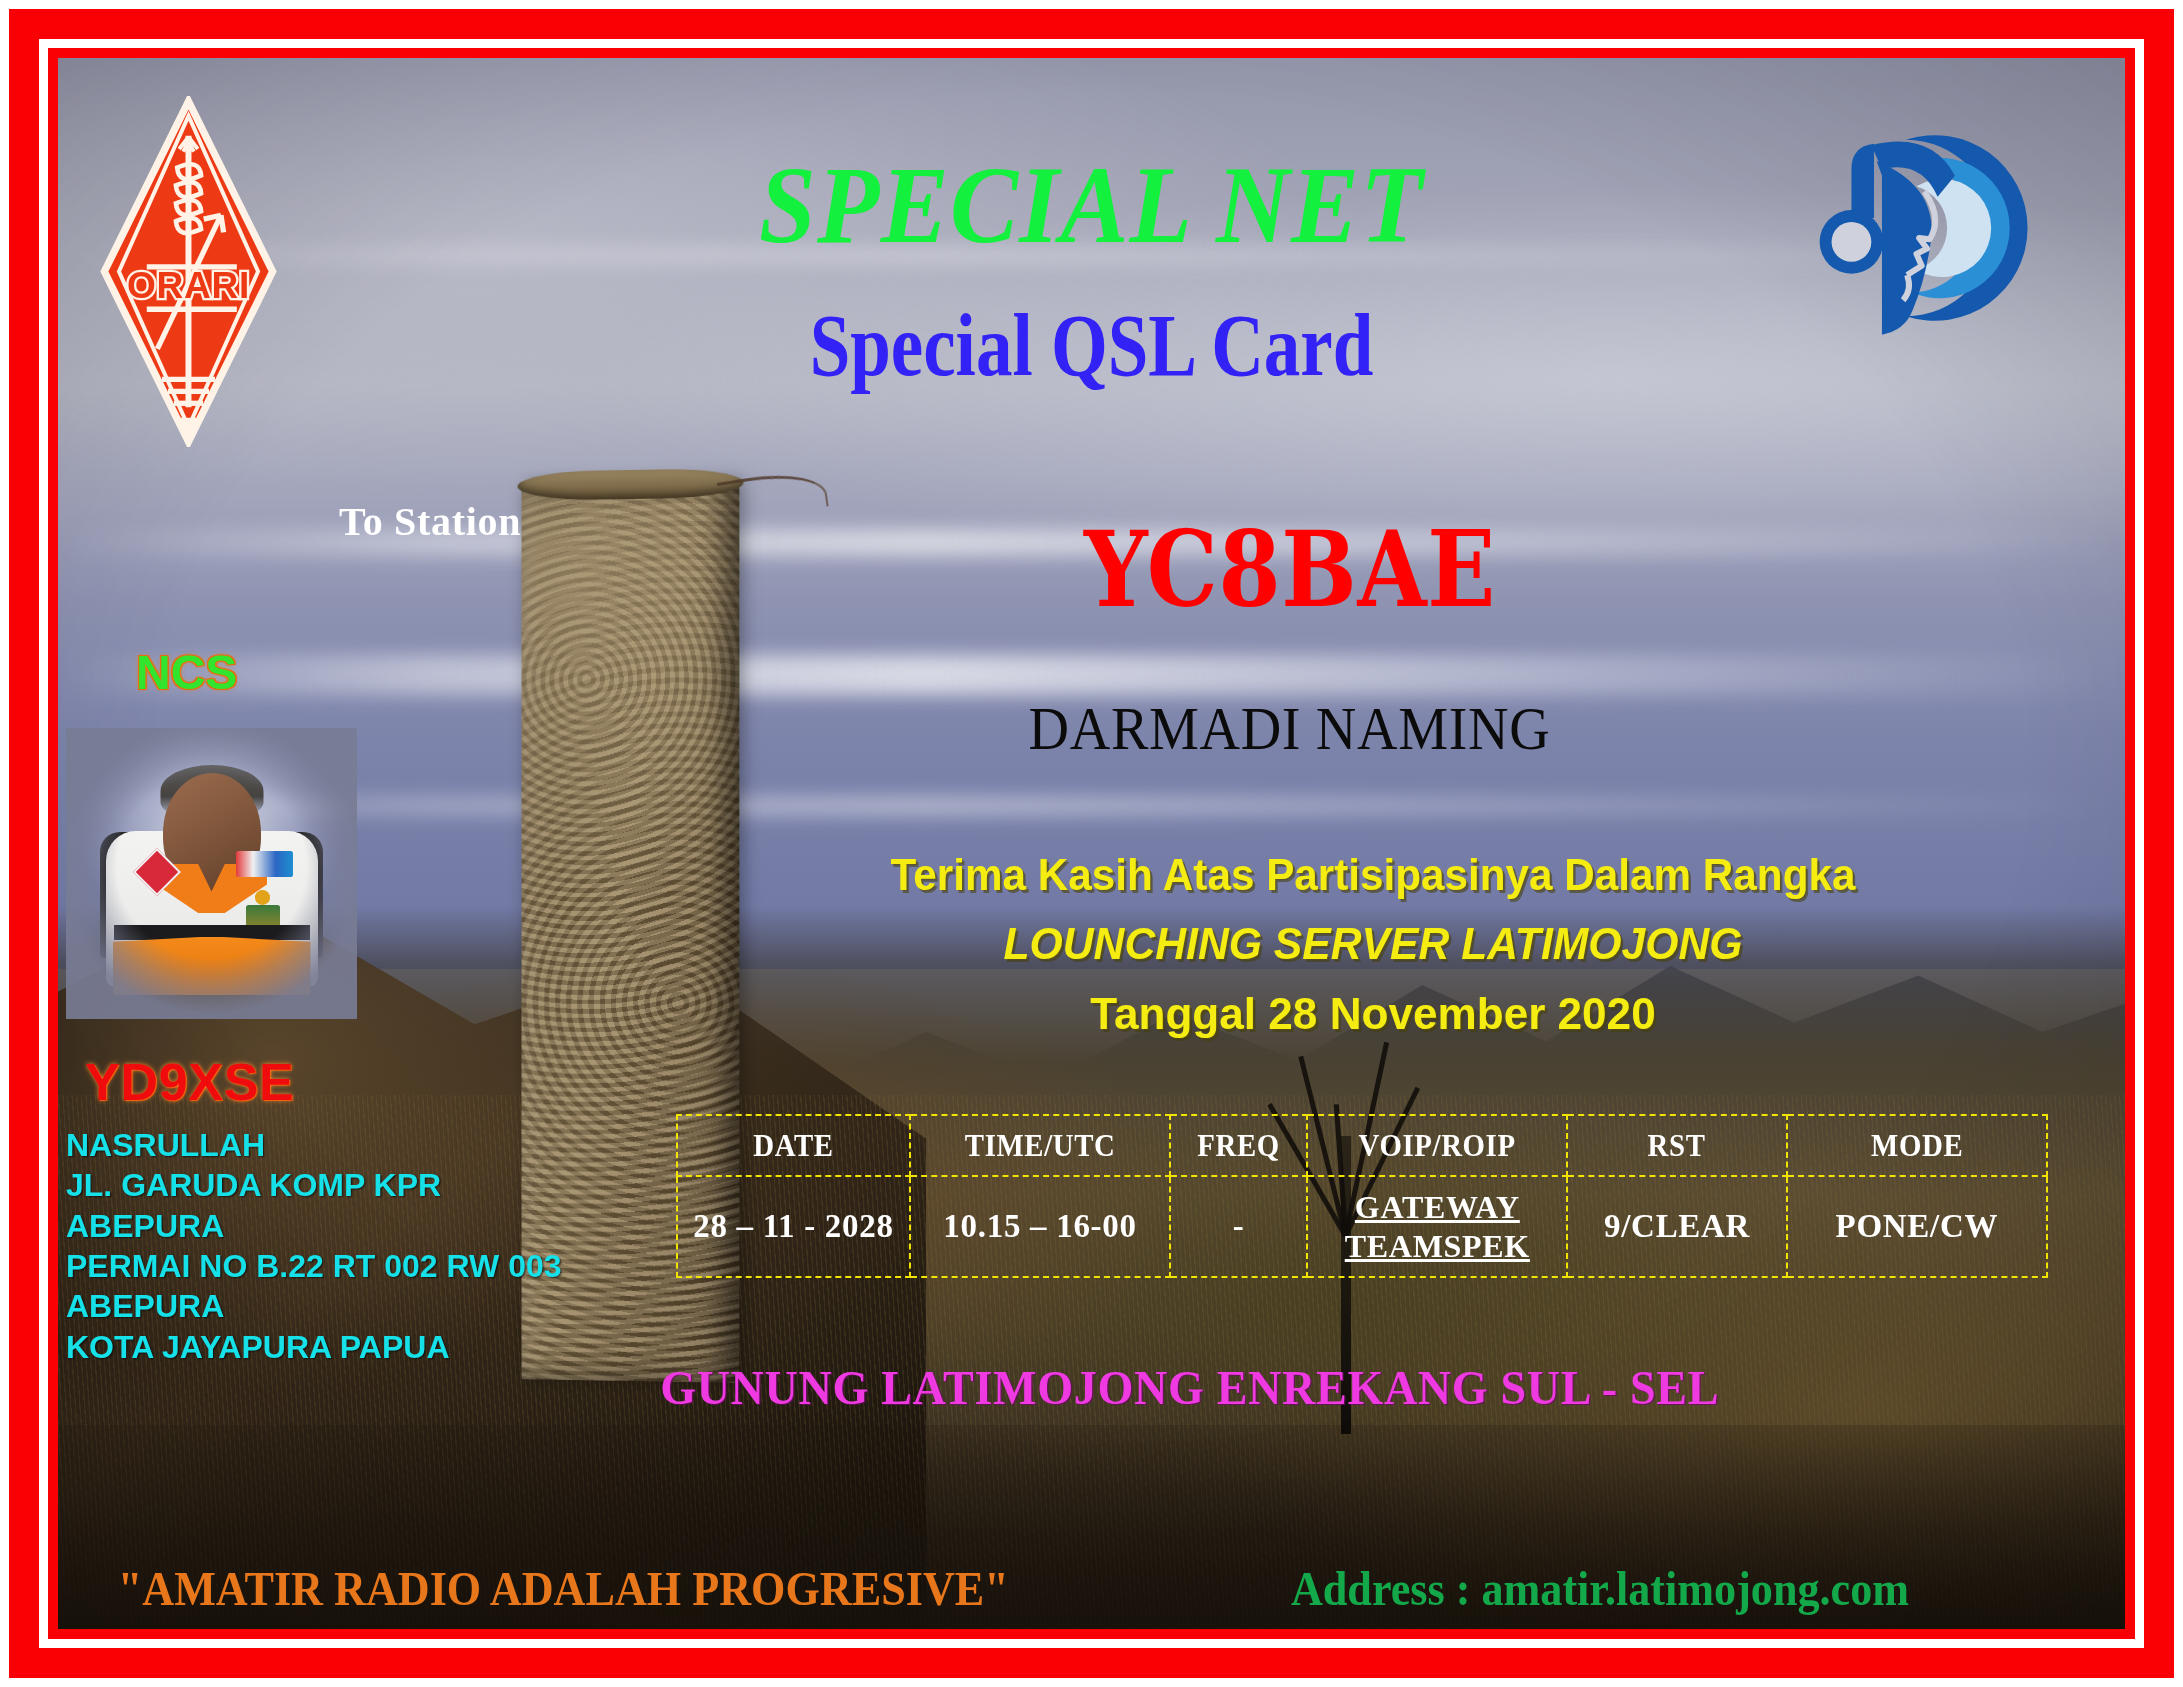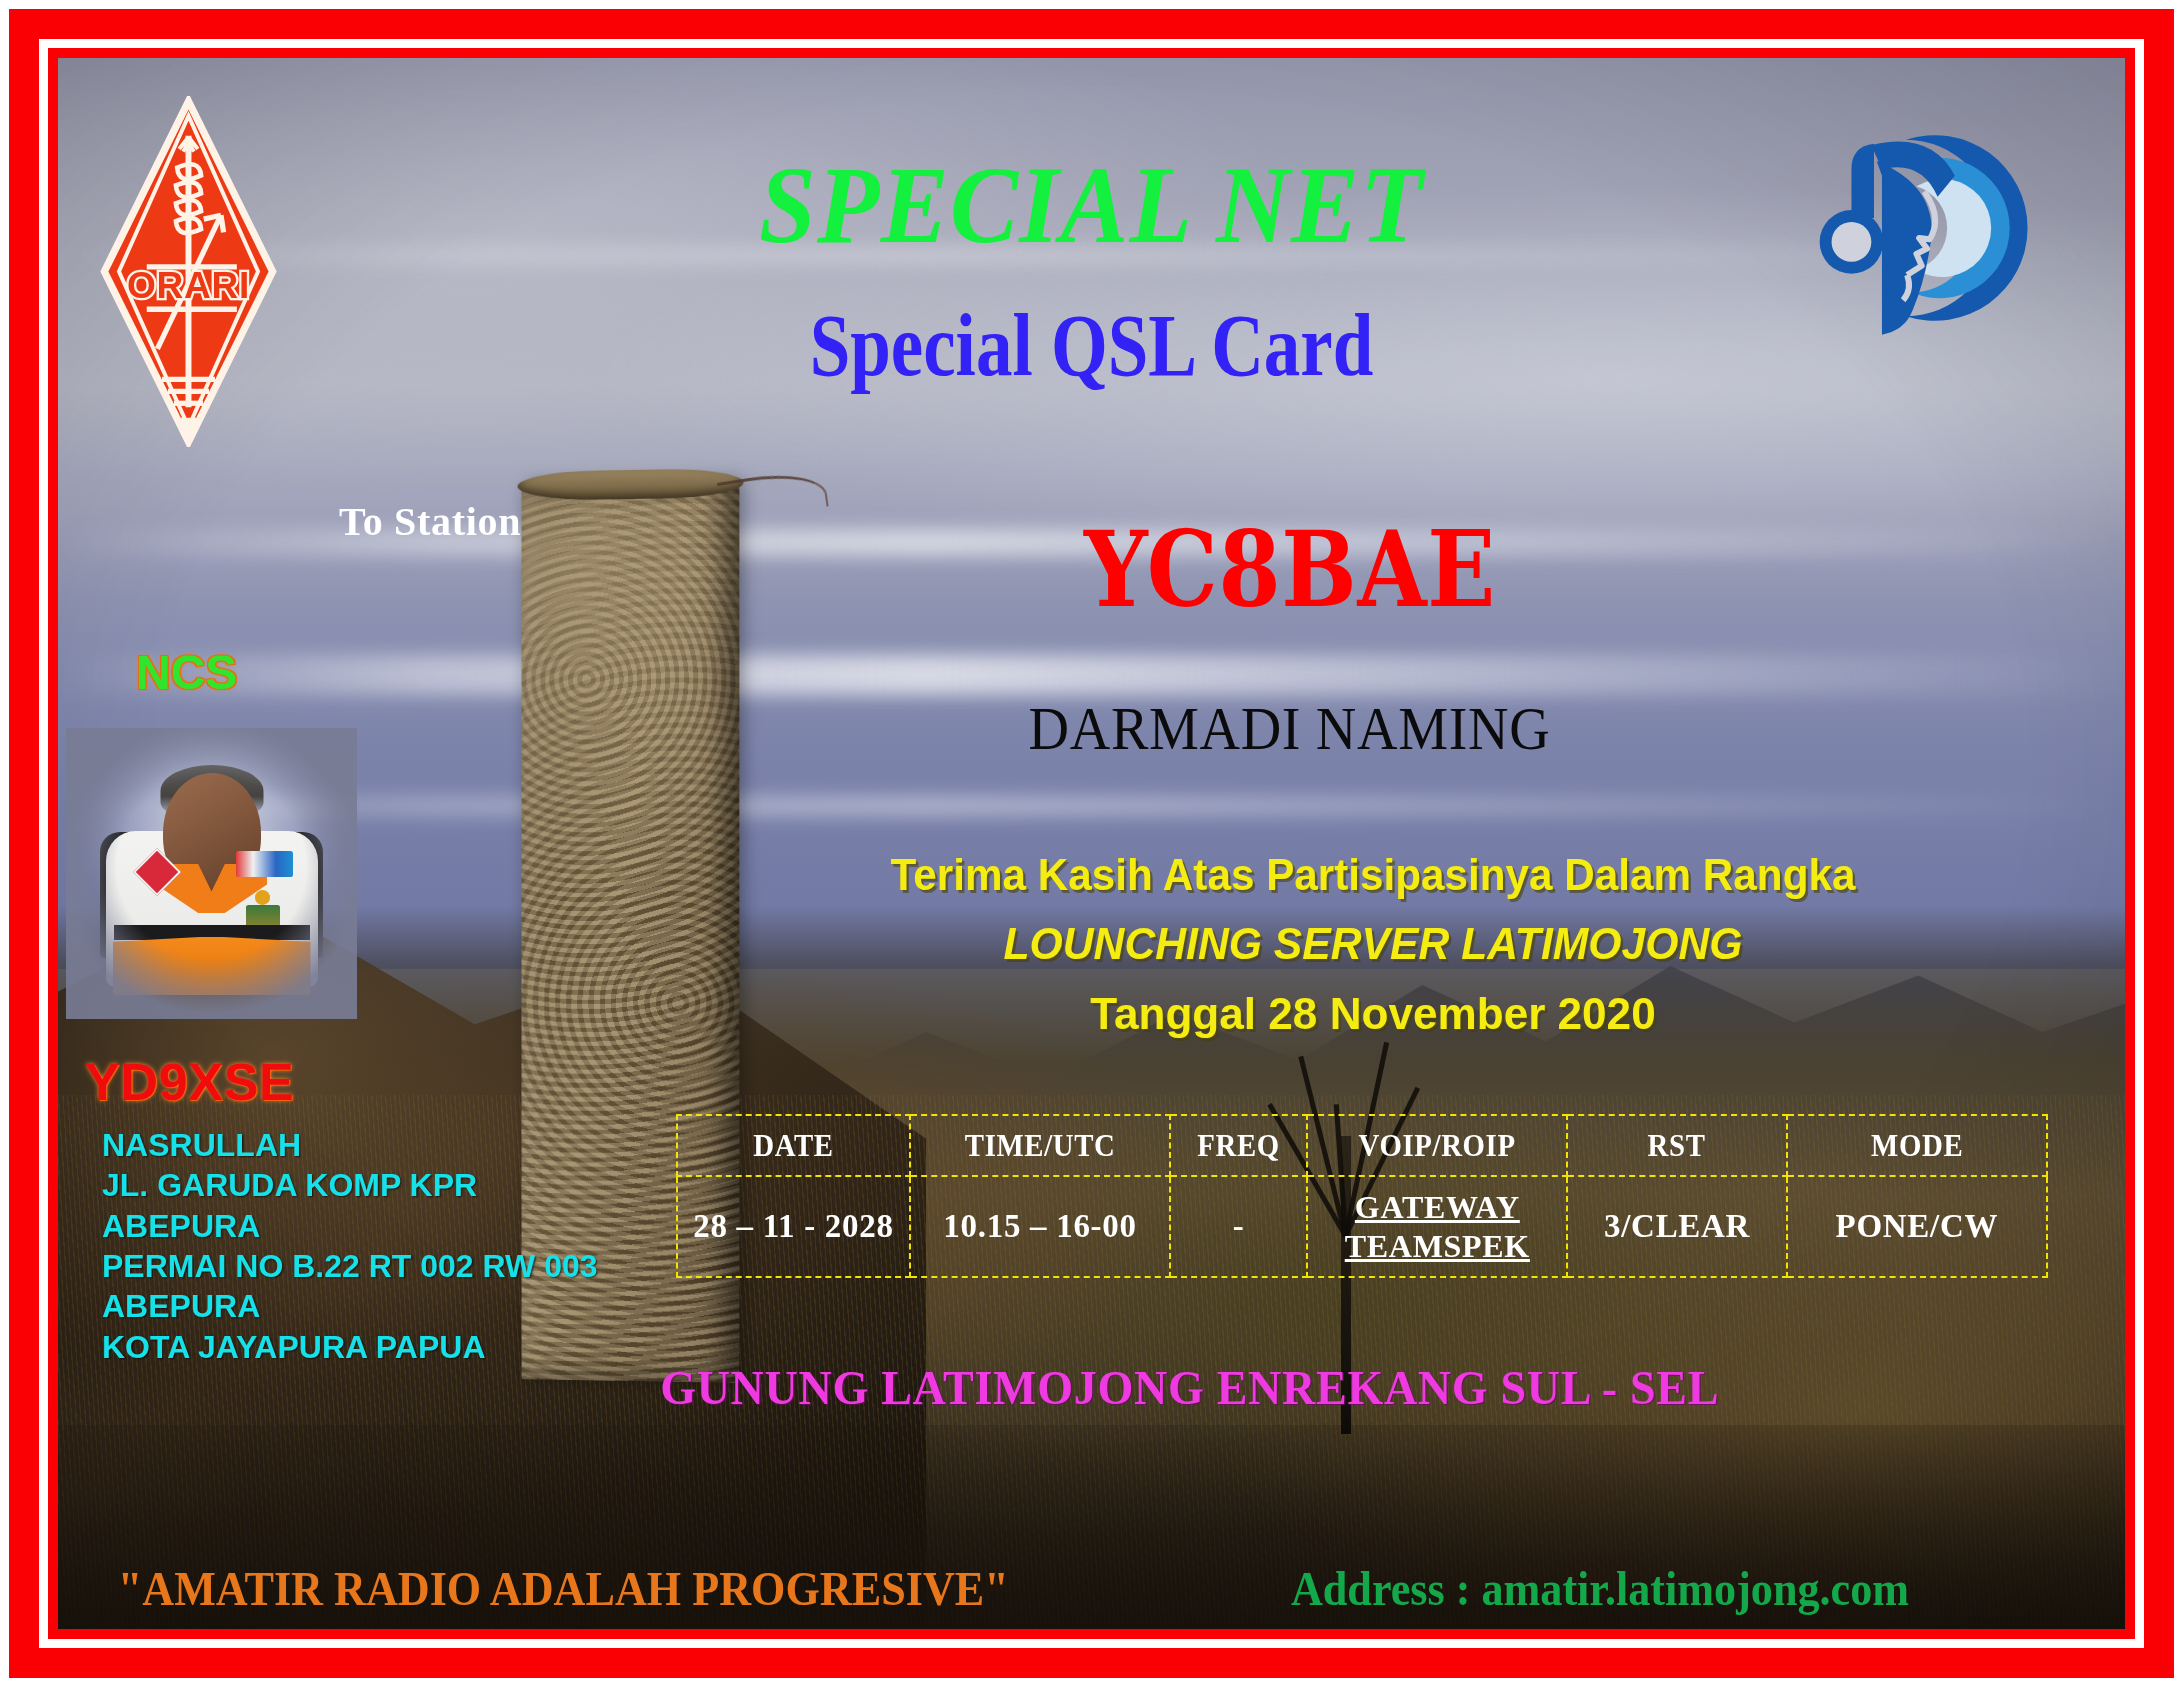--- a/index.html
+++ b/index.html
@@ -348,21 +348,20 @@
     width: 543px;
   }
   #address-block .addr-line {
     font-family: "Liberation Sans", sans-serif;
     font-weight: 700;
     font-size: 32px;
     line-height: 1.26;
     color: #16e0e8;
     text-shadow: 1.3px 1.3px 2px rgba(0,0,0,.6);
     white-space: nowrap;
-    margin-left: 36px;
   }
 
   
   #log-table {
     position: absolute; left: 676px; top: 1114px;
     width: 1372px;
     border-collapse: collapse;
   }
   #log-table td, #log-table th {
     border: 2px dashed #f0e400;
@@ -538,21 +537,21 @@
       </thead>
       <tbody>
         <tr>
           <td>28 – 11 - 2028</td>
           <td>10.15 – 16-00</td>
           <td>-</td>
           <td class="cell-voip">
             <div>GATEWAY</div>
             <div>TEAMSPEK</div>
           </td>
-          <td>3/CLEAR</td>
+          <td>9/CLEAR</td>
           <td>PONE/CW</td>
         </tr>
       </tbody>
     </table>
 
     <div id="location-line">GUNUNG LATIMOJONG ENREKANG SUL - SEL</div>
 
     <div id="footer-slogan">"AMATIR  RADIO ADALAH PROGRESIVE"</div>
     <div id="footer-address">Address  : amatir.latimojong.com</div>
   </div>

